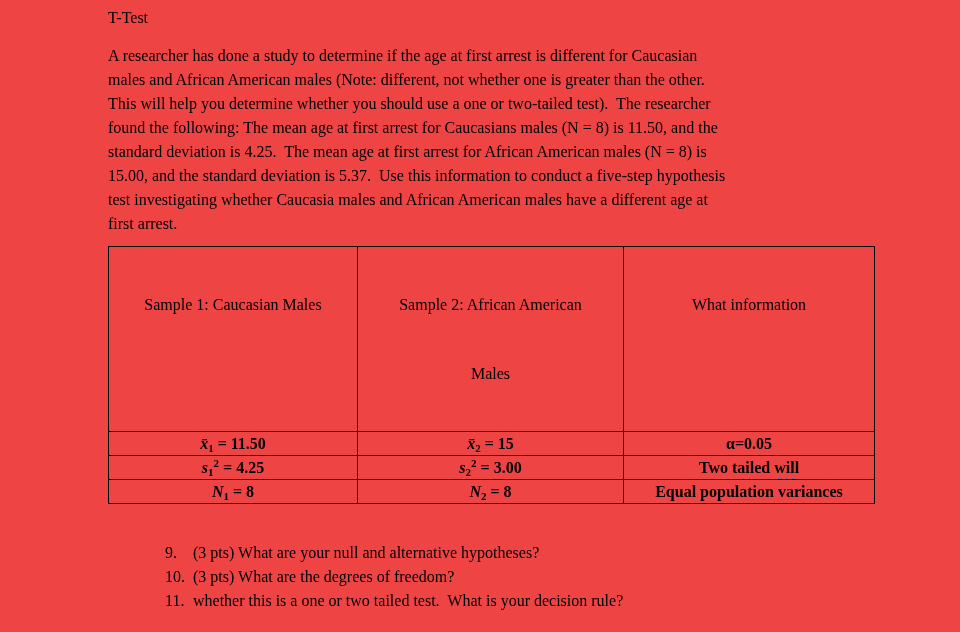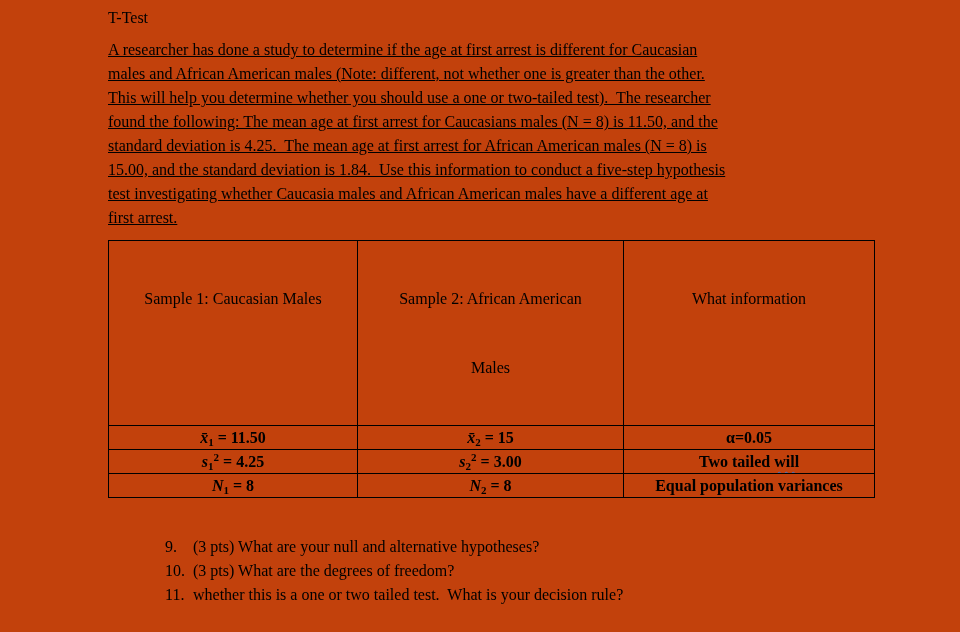--- a/index.html
+++ b/index.html
@@ -8,29 +8,29 @@
     background: #ffffff;
     overflow: hidden;
   }
   .page {
     position: relative;
     width: 960px; height: 632px;
     font-family: "Liberation Serif", "DejaVu Serif", serif;
     font-size: 16px;
     line-height: 24px;
     color: #000000;
-    background: #c2410c;
+    background: #ef4444;
   }
   .content {
     position: absolute;
     left: 108px; top: 6px;
     width: 766px;
   }
   .doc-title { font-size: 16px; font-weight: normal; }
-  .para { margin-top: 8px; text-decoration: underline; }
+  .para { margin-top: 14px; }
   .line { white-space: pre; }
 
   table.stats {
     border-collapse: collapse;
     table-layout: fixed;
     width: 766px;
     margin-top: 10px;
     line-height: 23px;
   }
   .stats th, .stats td {
@@ -69,21 +69,21 @@
   <div class="content">
 
     <div class="doc-title">T-Test</div>
 
     <div class="para">
       <div class="line">A researcher has done a study to determine if the age at first arrest is different for Caucasian</div>
       <div class="line">males and African American males (Note: different, not whether one is greater than the other.</div>
       <div class="line">This will help you determine whether you should use a one or two-tailed test).  The researcher</div>
       <div class="line">found the following: The mean age at first arrest for Caucasians males (N = 8) is 11.50, and the</div>
       <div class="line">standard deviation is 4.25.  The mean age at first arrest for African American males (N = 8) is</div>
-      <div class="line">15.00, and the standard deviation is 1.84.  Use this information to conduct a five-step hypothesis</div>
+      <div class="line">15.00, and the standard deviation is 5.37.  Use this information to conduct a five-step hypothesis</div>
       <div class="line">test investigating whether Caucasia males and African American males have a different age at</div>
       <div class="line">first arrest.</div>
     </div>
 
     <table class="stats">
       <colgroup>
         <col style="width:249px">
         <col style="width:266px">
         <col style="width:251px">
       </colgroup>

